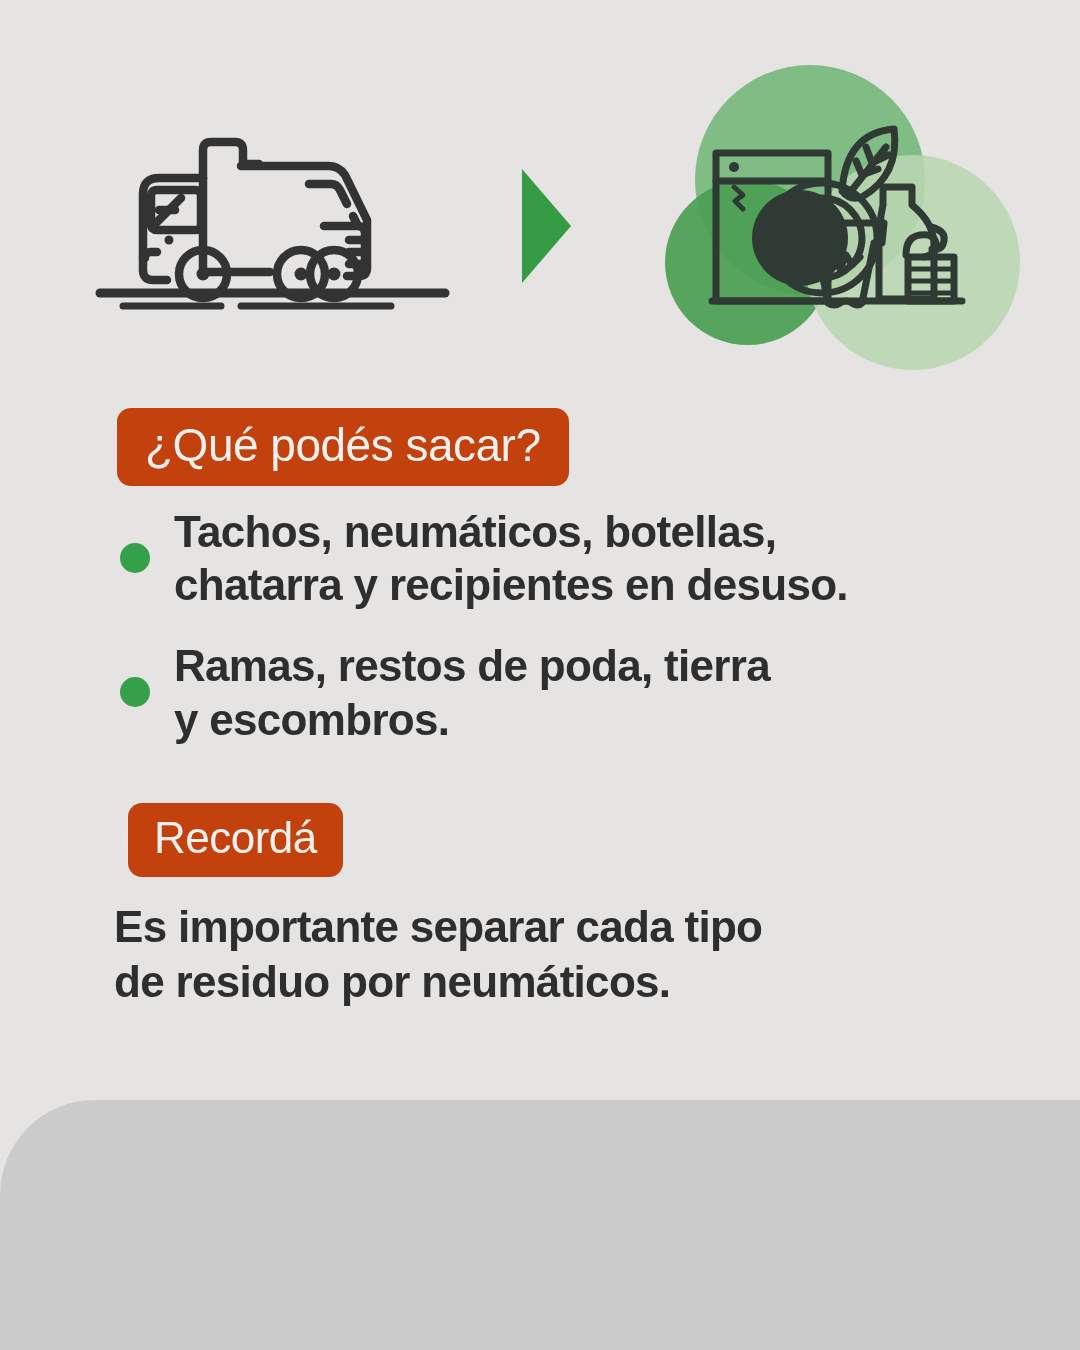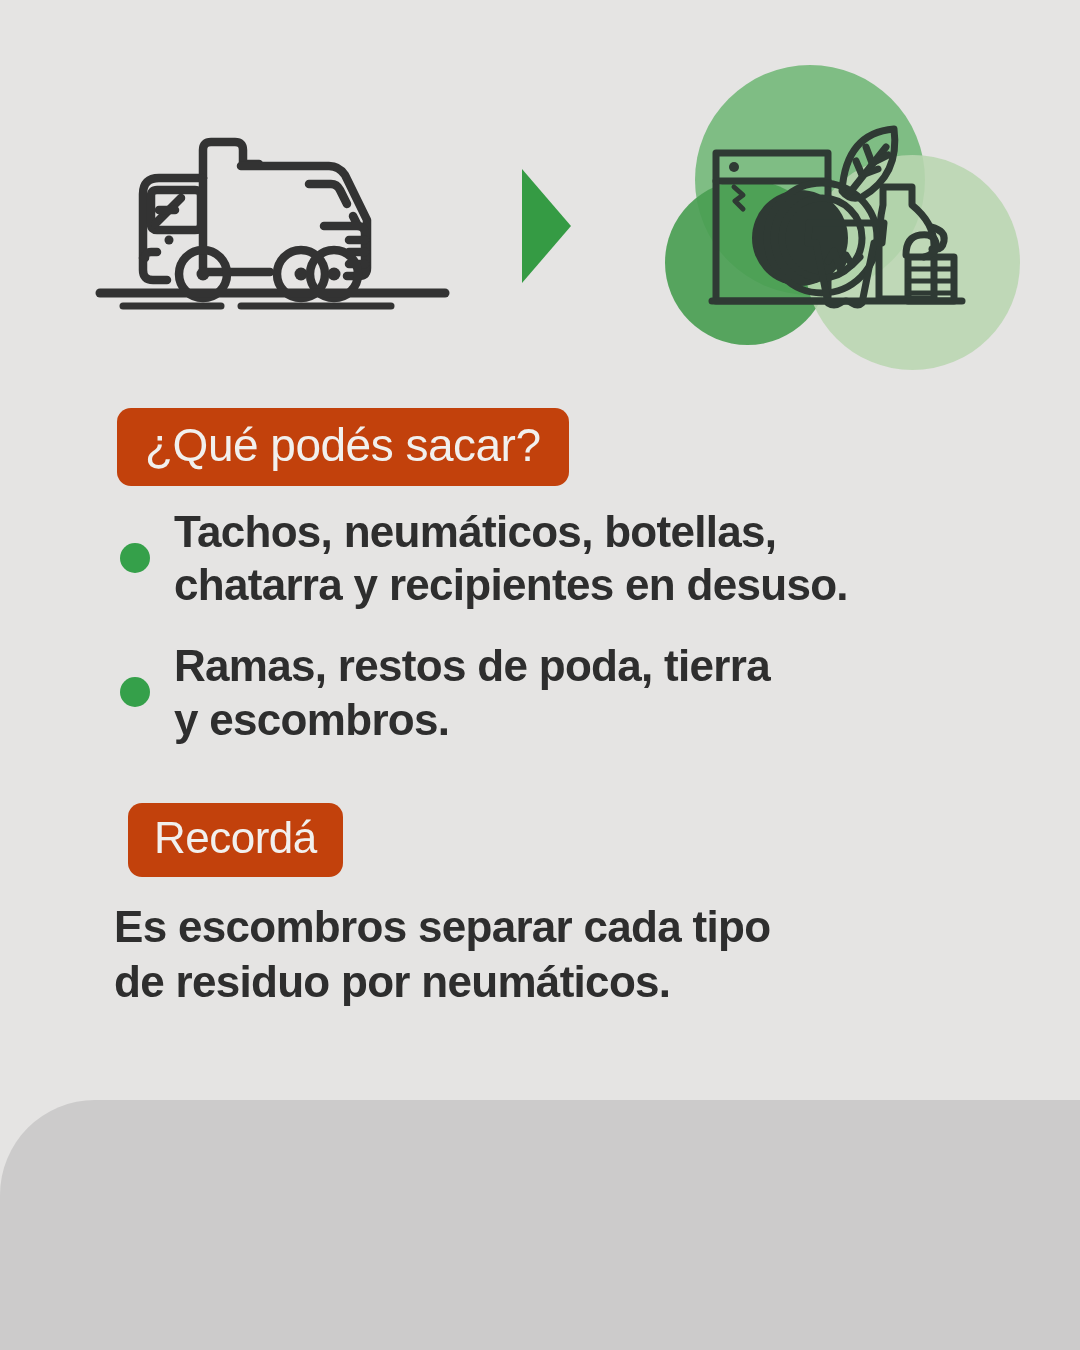--- a/index.html
+++ b/index.html
@@ -221,21 +221,21 @@
     <div class="bullet-text">
       <span>Ramas, restos de poda, tierra</span><br>
       <span>y escombros.</span>
     </div>
   </div>
 </div>
 
 <div id="badge-recorda" class="badge">Recordá</div>
 
 <div id="recorda-body">
-  <span>Es escombros separar cada tipo</span><br>
+  <span>Es importante separar cada tipo</span><br>
   <span>de residuo por neumáticos.</span>
 </div>
 
 <div id="footer-panel">
 
   
 
   
 </div>
 

